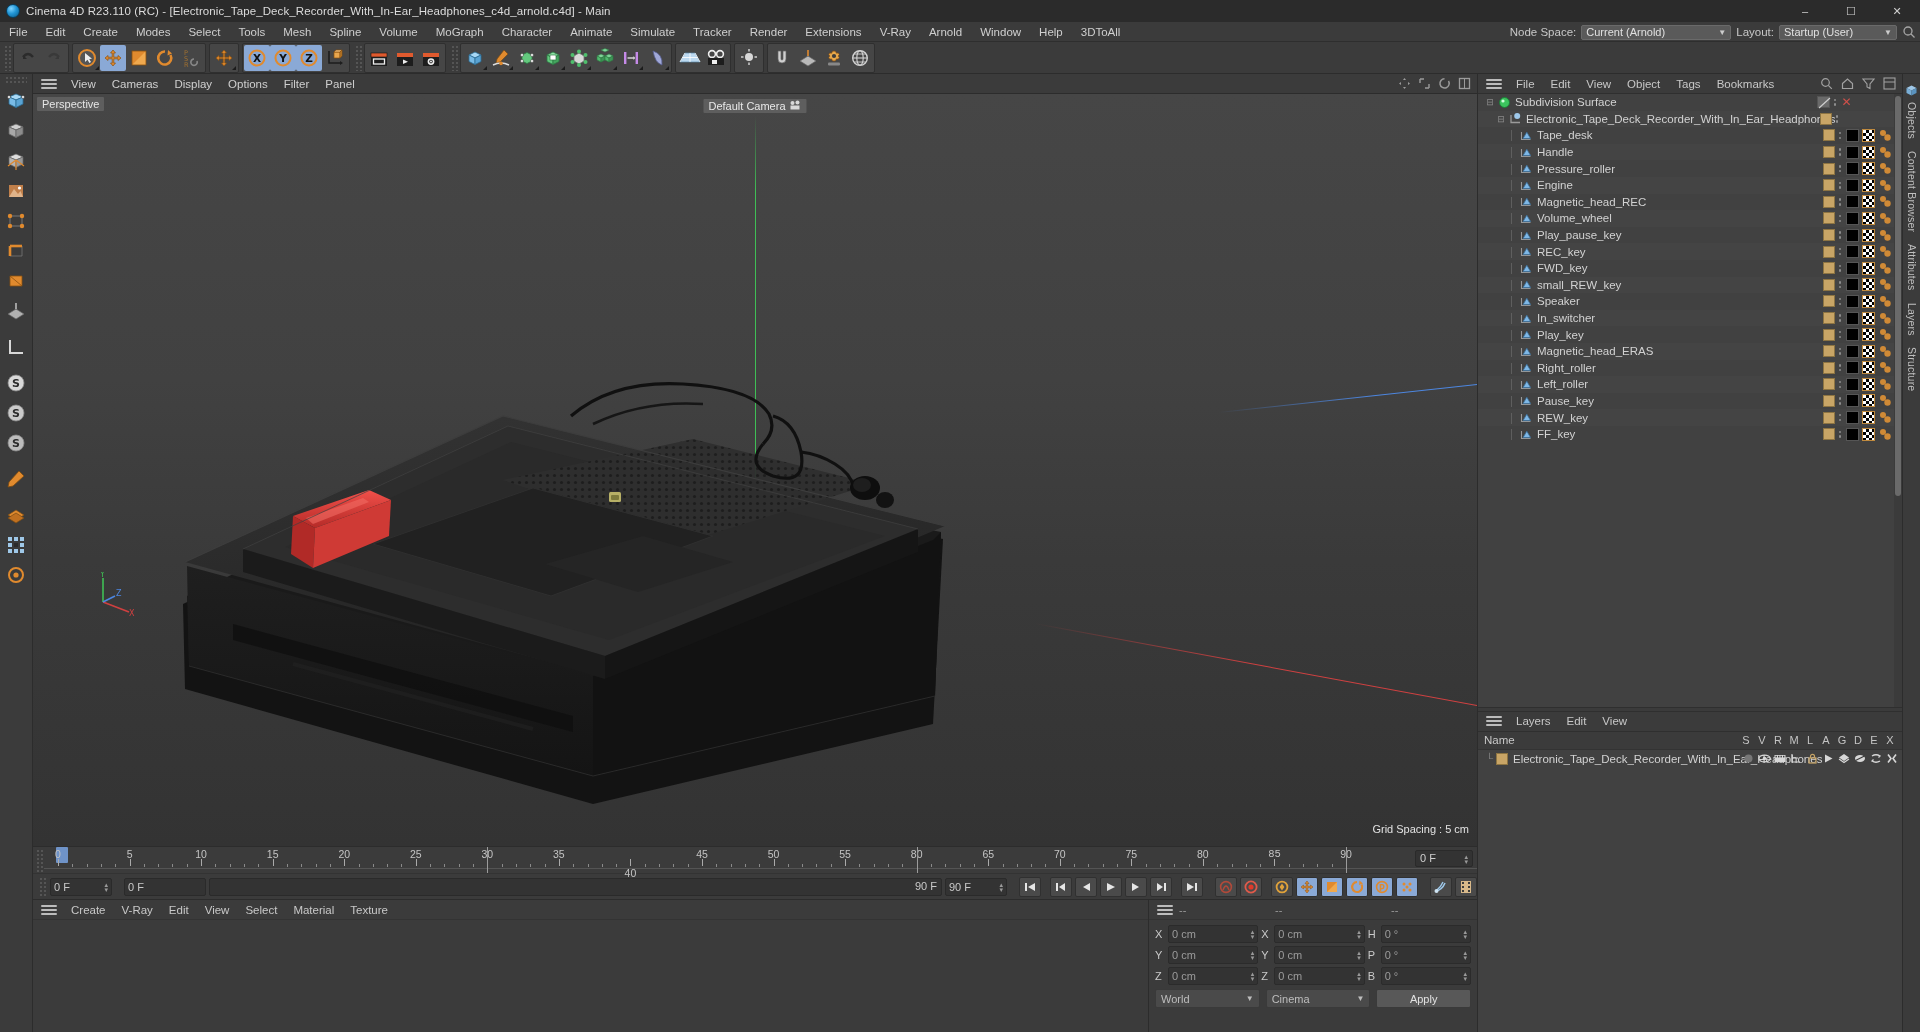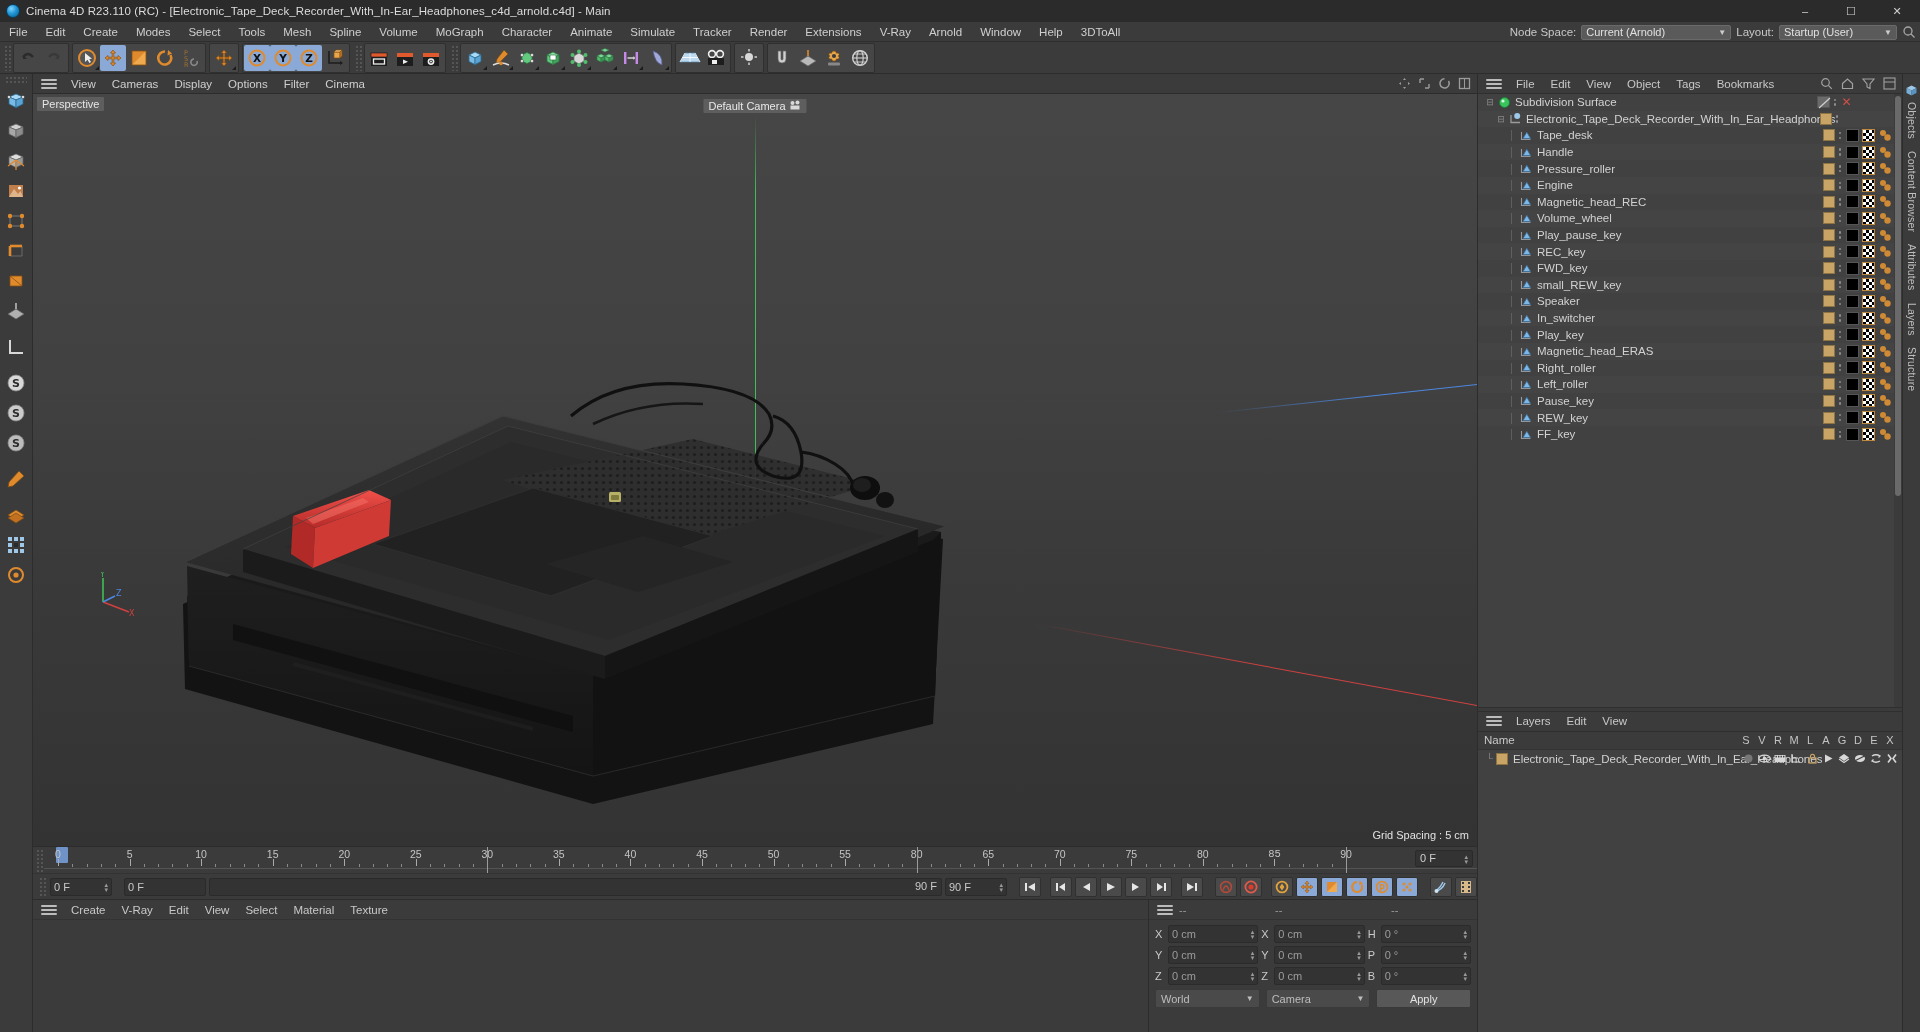--- a/index.html
+++ b/index.html
@@ -96,21 +96,21 @@
   .vp-grad { position:absolute; inset:0;
      background:linear-gradient(180deg,#464646 0%,#414141 38%,#3a3a3a 62%,#333333 100%); }
   .vp-label {
      position:absolute; left:4px; top:3px; background:#5e5e5e; color:#e6e6e6;
      font-size:11px; padding:1px 5px; border-radius:1px; }
   .vp-cam {
      position:absolute; left:50%; transform:translateX(-50%); top:5px;
      background:#5e5e5e; color:#e8e8e8; font-size:11px; padding:1px 5px;
      border-radius:1px; display:flex; align-items:center; gap:4px;
   }
-  .vp-gridspace { position:absolute; right:8px; bottom:5px; font-size:11px; color:#e2e2e2; }
+  .vp-gridspace { position:absolute; right:8px; bottom:11px; font-size:11px; color:#e2e2e2; }
   .axis-v { position:absolute; left:50%; top:22px; width:1px; height:420px;
             background:linear-gradient(180deg,rgba(70,200,90,0) 0%, #3fbf55 18%, #3fbf55 100%); }
   .axis-blue { position:absolute; right:0; top:290px; width:260px; height:1px;
             background:linear-gradient(90deg, rgba(80,140,230,0) 0%, #4c86e0 60%, #4c86e0 100%);
             transform:rotate(-6.2deg); transform-origin:right center; }
   .axis-red { position:absolute; right:0; bottom:140px; width:450px; height:1px;
             background:linear-gradient(90deg, rgba(220,60,60,0) 0%, #cf4040 50%, #cf4040 100%);
             transform:rotate(10.5deg); transform-origin:right center; }
   .axis-gizmo { position:absolute; left:62px; bottom:230px; width:40px; height:44px; }
 
@@ -680,21 +680,21 @@
         <div class="hamb">
             <i></i>
             <i></i>
             <i></i>
           </div>
         <div class="mi">View</div>
         <div class="mi">Cameras</div>
         <div class="mi">Display</div>
         <div class="mi">Options</div>
         <div class="mi">Filter</div>
-        <div class="mi">Cinema</div>
+        <div class="mi">Panel</div>
         <div class="vph-right">
           <span>
             <svg width="13" height="13" viewBox="0 0 13 13">
                 <path d="M6.5 1 L8 3 L5 3 Z M6.5 12 L8 10 L5 10 Z M1 6.5 L3 5 L3 8 Z M12 6.5 L10 5 L10 8 Z" fill="#bbb"></path>
               </svg>
           </span>
           <span>
             <svg width="13" height="13" viewBox="0 0 13 13">
                 <path d="M2 2 L6 2 M2 2 L2 6 M11 11 L7 11 M11 11 L11 7" stroke="#bbb" stroke-width="1.4" fill="none"></path>
               </svg>
@@ -829,21 +829,21 @@
             <div class="tl-num" style="left: 228.667px;">15</div>
             <div class="tl-tick major" style="left: 228.667px;"></div>
             <div class="tl-num" style="left: 300.222px;">20</div>
             <div class="tl-tick major" style="left: 300.222px;"></div>
             <div class="tl-num" style="left: 371.778px;">25</div>
             <div class="tl-tick major" style="left: 371.778px;"></div>
             <div class="tl-num" style="left: 443.333px;">30</div>
             <div class="tl-tick major" style="left: 443.333px;"></div>
             <div class="tl-num" style="left: 514.889px;">35</div>
             <div class="tl-tick major" style="left: 514.889px;"></div>
-            <div class="tl-num" style="left: 586.444px;">40</div>
+            <div class="tl-num" style="left: 586.444px; margin-top: 19px;">40</div>
             <div class="tl-tick major" style="left: 586.444px;"></div>
             <div class="tl-num" style="left: 658px;">45</div>
             <div class="tl-tick major" style="left: 658px;"></div>
             <div class="tl-num" style="left: 729.556px;">50</div>
             <div class="tl-tick major" style="left: 729.556px;"></div>
             <div class="tl-num" style="left: 801.111px;">55</div>
             <div class="tl-tick major" style="left: 801.111px;"></div>
             <div class="tl-num" style="left: 872.667px;">80</div>
             <div class="tl-tick major" style="left: 872.667px;"></div>
             <div class="tl-num" style="left: 944.222px;">65</div>
@@ -1193,21 +1193,21 @@
                     <span>▾</span>
                   </span>
               </span>
             </div>
             <div class="crow2">
               <span class="csel">
                 <span>World</span>
                 <span class="chev" style="font-size:8px">▼</span>
               </span>
               <span class="csel">
-                <span>Camera</span>
+                <span>Cinema</span>
                 <span class="chev" style="font-size:8px">▼</span>
               </span>
               <span class="capply">Apply</span>
             </div>
           </div>
         </div>
       </div>
     </div>
 
     <div class="rightpanel">

